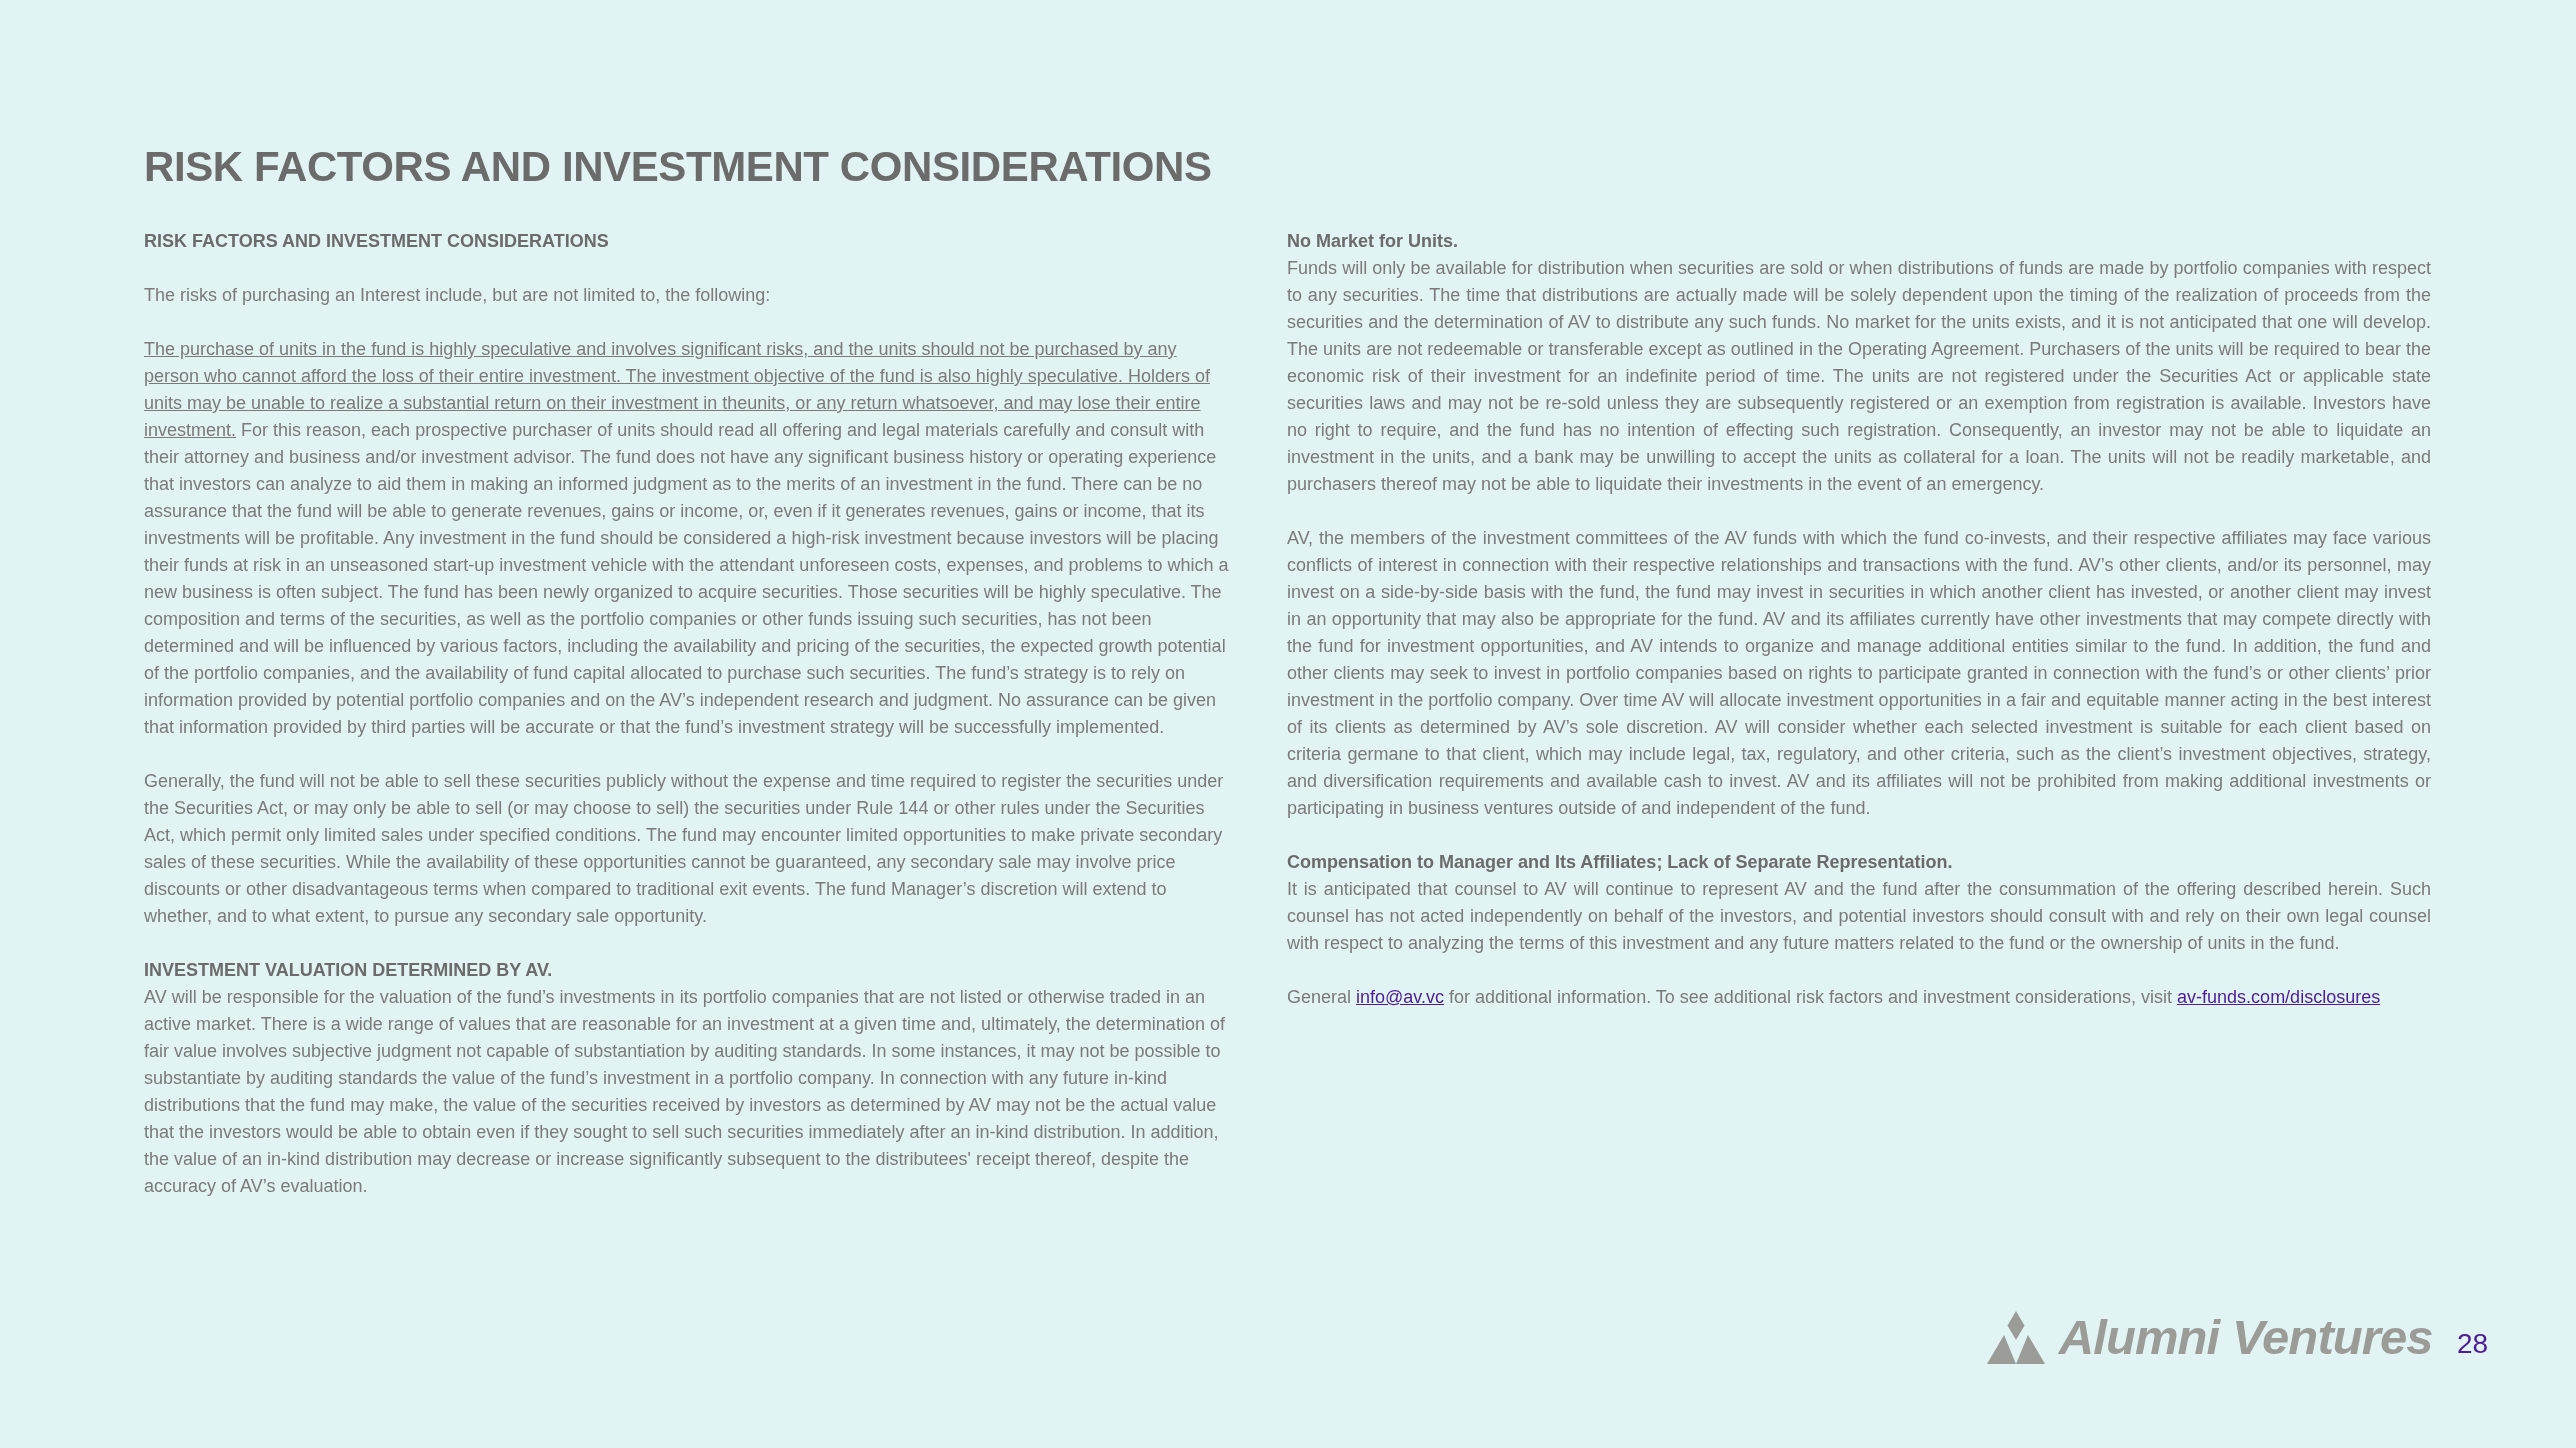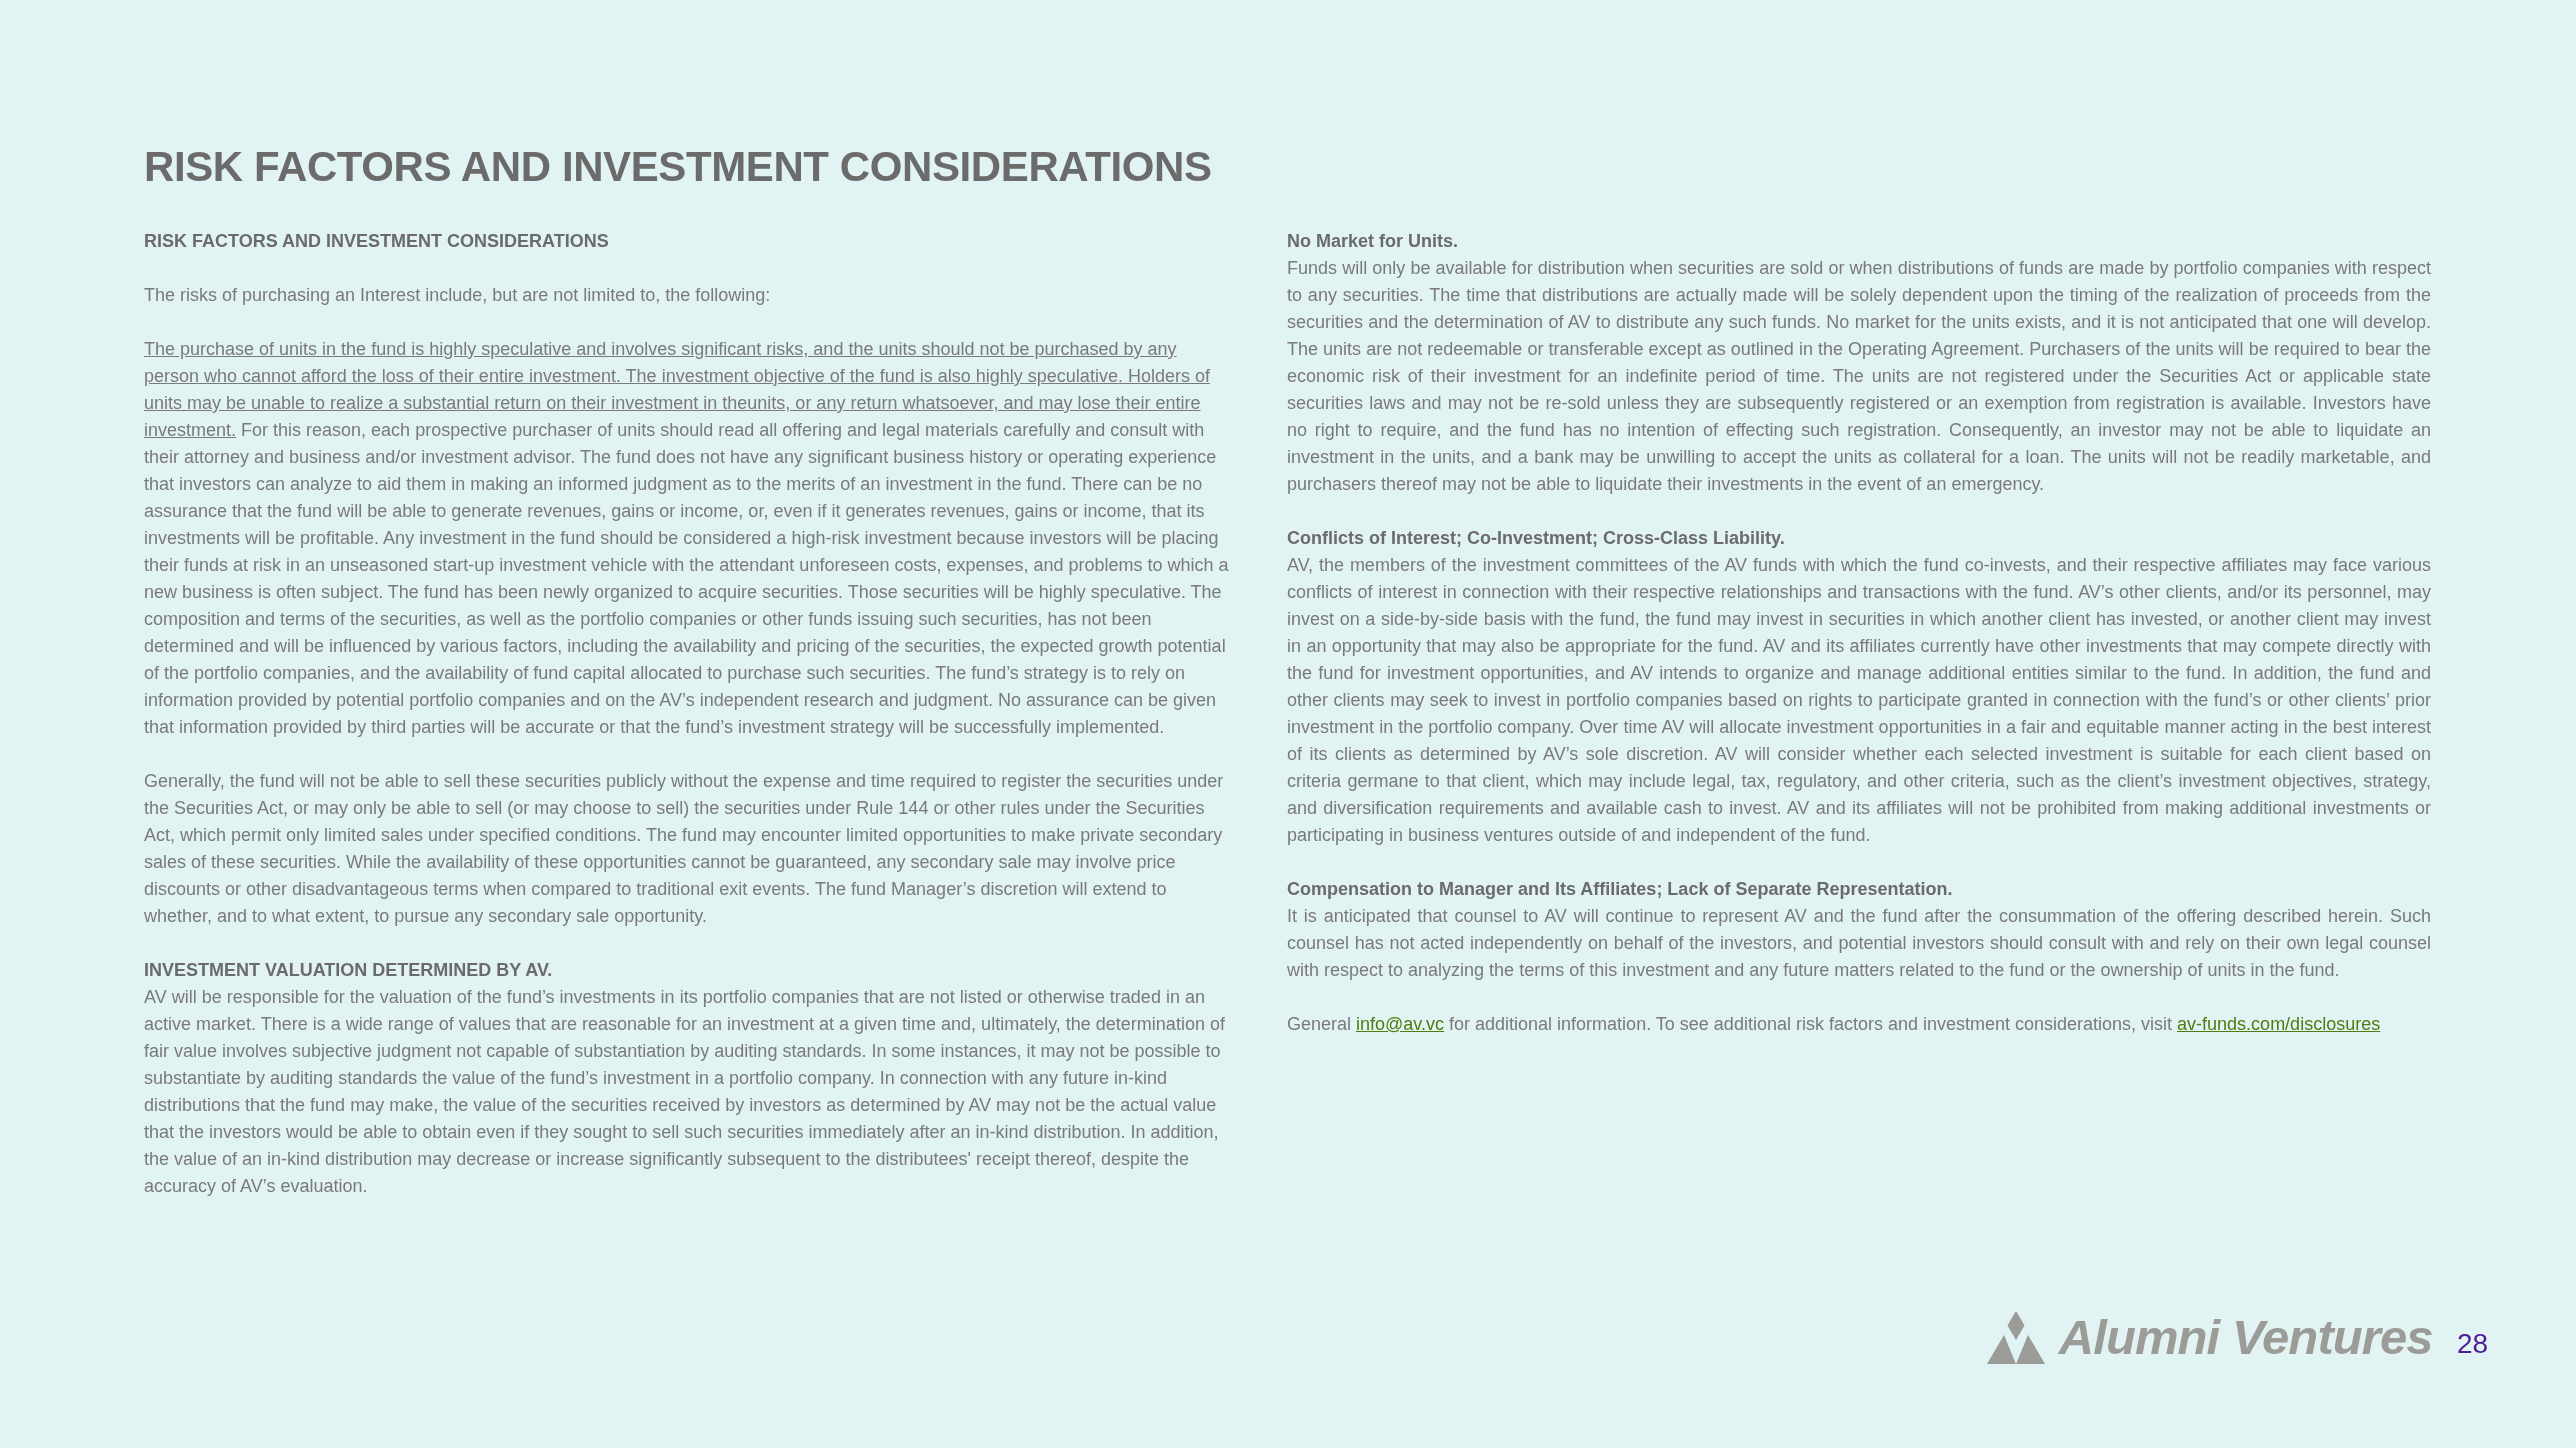--- a/index.html
+++ b/index.html
@@ -18,21 +18,21 @@
   .col {
     position: absolute; top: 228px;
     font-size: 18px; line-height: 27px;
   }
   .col-left { left: 144px; width: 1089px; }
   .col-right { left: 1287px; width: 1144px; text-align: justify; }
   .col p { margin: 0; }
   .gap { height: 27px; }
   .heading { font-weight: bold; color: #6b6b6b; }
   .u { text-decoration: underline; }
-  a { color: #4d7c0f; text-decoration: underline; margin-top: 30px; }
+  a { color: #4c1d95; text-decoration: underline; margin-top: 30px; }
   .footer-logo {
     position: absolute; left: 1987px; top: 1309px;
     display: flex; align-items: center; font-style: italic;
   }
   .logo-mark { width: 58px; height: 53px; margin-right: 13.7px; }
   .logo-text {
     font-size: 49px; font-weight: bold; color: #9b9b98;
     letter-spacing: -0.9px; white-space: nowrap;
   }
   .page-number {
@@ -55,21 +55,20 @@
   <p>Generally, the fund will not be able to sell these securities publicly without the expense and time required to register the securities under the Securities Act, or may only be able to sell (or may choose to sell) the securities under Rule 144 or other rules under the Securities Act, which permit only limited sales under specified conditions. The fund may encounter limited opportunities to make private secondary sales of these securities. While the availability of these opportunities cannot be guaranteed, any secondary sale may involve price discounts or other disadvantageous terms when compared to traditional exit events. The fund Manager’s discretion will extend to whether, and to what extent, to pursue any secondary sale opportunity.</p>
   <div class="gap"></div>
   <p class="heading">INVESTMENT VALUATION DETERMINED BY AV.</p>
   <p>AV will be responsible for the valuation of the fund’s investments in its portfolio companies that are not listed or otherwise traded in an active market. There is a wide range of values that are reasonable for an investment at a given time and, ultimately, the determination of fair value involves subjective judgment not capable of substantiation by auditing standards. In some instances, it may not be possible to substantiate by auditing standards the value of the fund’s investment in a portfolio company. In connection with any future in-kind distributions that the fund may make, the value of the securities received by investors as determined by AV may not be the actual value that the investors would be able to obtain even if they sought to sell such securities immediately after an in-kind distribution. In addition, the value of an in-kind distribution may decrease or increase significantly subsequent to the distributees' receipt thereof, despite the accuracy of AV’s evaluation.</p>
 </div>
 
 <div class="col col-right">
   <p class="heading">No Market for Units.</p>
   <p>Funds will only be available for distribution when securities are sold or when distributions of funds are made by portfolio companies with respect to any securities. The time that distributions are actually made will be solely dependent upon the timing of the realization of proceeds from the securities and the determination of AV to distribute any such funds. No market for the units exists, and it is not anticipated that one will develop. The units are not redeemable or transferable except as outlined in the Operating Agreement. Purchasers of the units will be required to bear the economic risk of their investment for an indefinite period of time. The units are not registered under the Securities Act or applicable state securities laws and may not be re-sold unless they are subsequently registered or an exemption from registration is available. Investors have no right to require, and the fund has no intention of effecting such registration. Consequently, an investor may not be able to liquidate an investment in the units, and a bank may be unwilling to accept the units as collateral for a loan. The units will not be readily marketable, and purchasers thereof may not be able to liquidate their investments in the event of an emergency.</p>
   <div class="gap"></div>
-  <p class="heading">Conflicts of Interest; Co-Investment; Cross-Class Liability.</p>
   <p>AV, the members of the investment committees of the AV funds with which the fund co-invests, and their respective affiliates may face various conflicts of interest in connection with their respective relationships and transactions with the fund. AV’s other clients, and/or its personnel, may invest on a side-by-side basis with the fund, the fund may invest in securities in which another client has invested, or another client may invest in an opportunity that may also be appropriate for the fund. AV and its affiliates currently have other investments that may compete directly with the fund for investment opportunities, and AV intends to organize and manage additional entities similar to the fund. In addition, the fund and other clients may seek to invest in portfolio companies based on rights to participate granted in connection with the fund’s or other clients’ prior investment in the portfolio company. Over time AV will allocate investment opportunities in a fair and equitable manner acting in the best interest of its clients as determined by AV’s sole discretion. AV will consider whether each selected investment is suitable for each client based on criteria germane to that client, which may include legal, tax, regulatory, and other criteria, such as the client’s investment objectives, strategy, and diversification requirements and available cash to invest. AV and its affiliates will not be prohibited from making additional investments or participating in business ventures outside of and independent of the fund.</p>
   <div class="gap"></div>
   <p class="heading">Compensation to Manager and Its Affiliates; Lack of Separate Representation.</p>
   <p>It is anticipated that counsel to AV will continue to represent AV and the fund after the consummation of the offering described herein. Such counsel has not acted independently on behalf of the investors, and potential investors should consult with and rely on their own legal counsel with respect to analyzing the terms of this investment and any future matters related to the fund or the ownership of units in the fund.</p>
   <div class="gap"></div>
   <p><span>General </span><a>info@av.vc</a><span> for additional information. To see additional risk factors and investment considerations, visit </span><a>av-funds.com/disclosures</a></p>
 </div>
 
 <div class="footer-logo">
   <svg class="logo-mark" viewBox="0 0 68 62">

